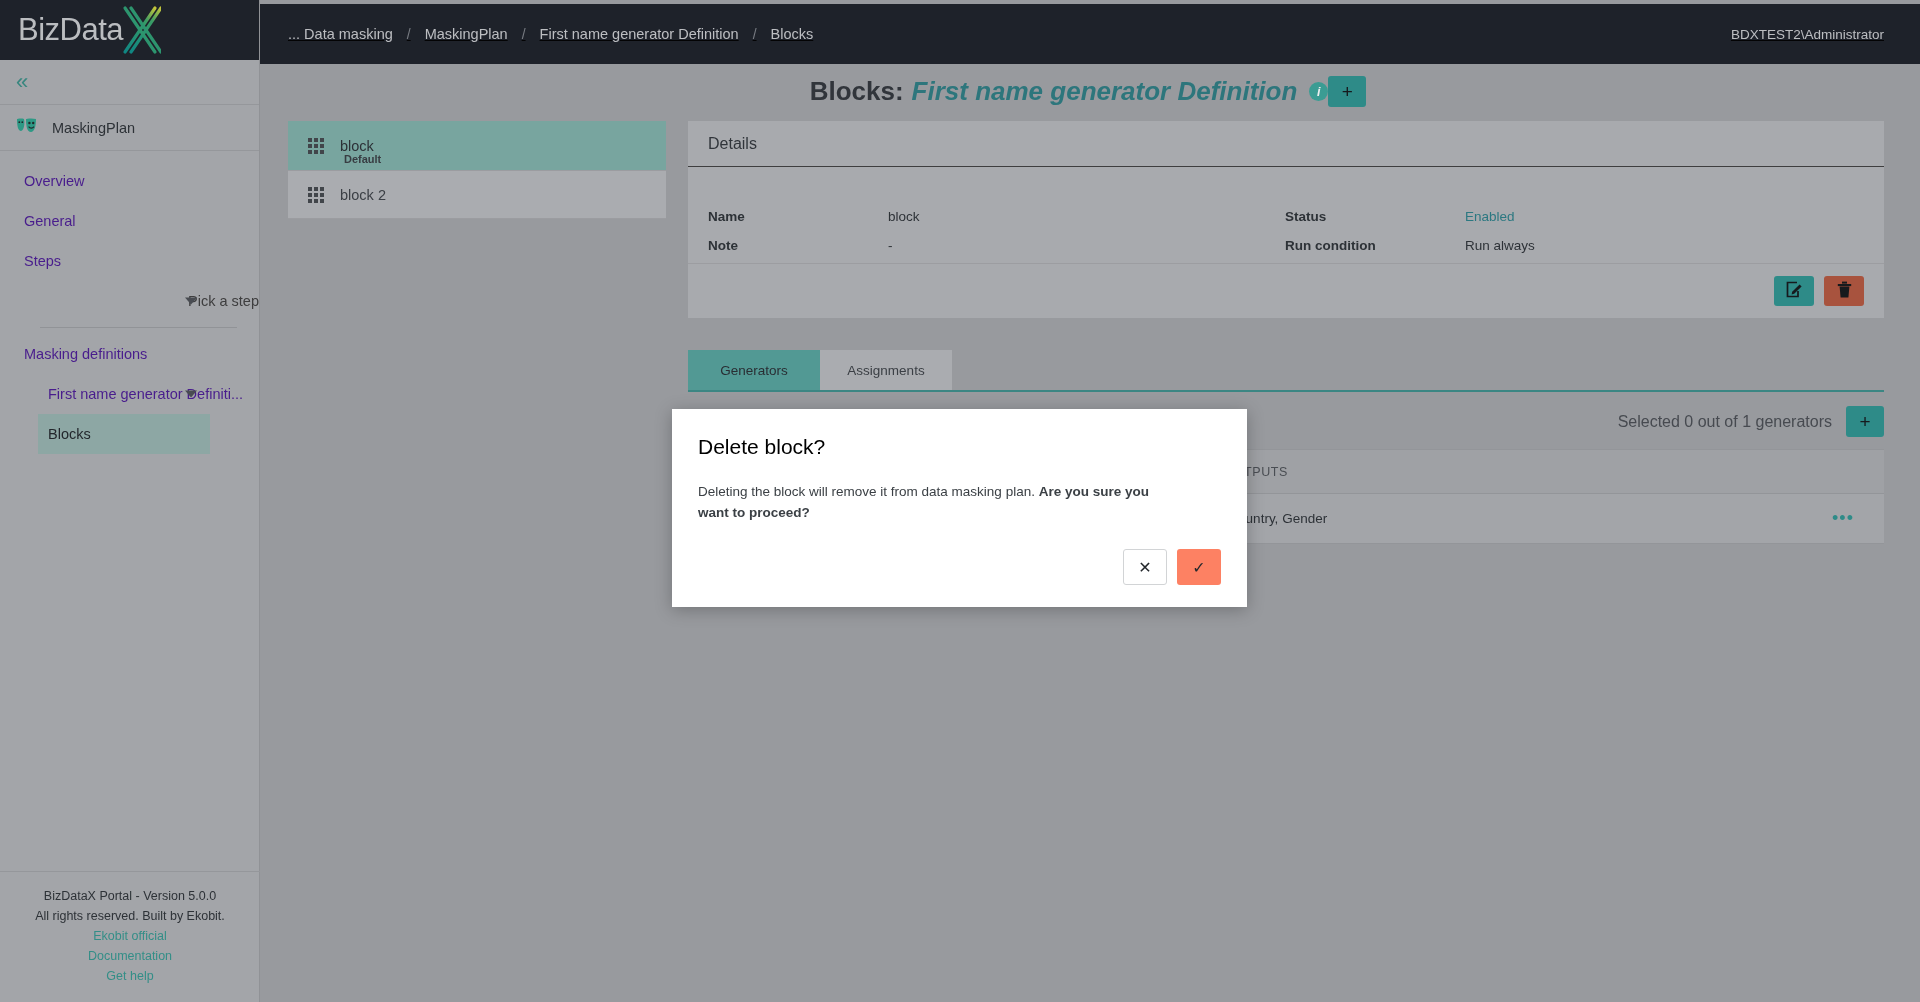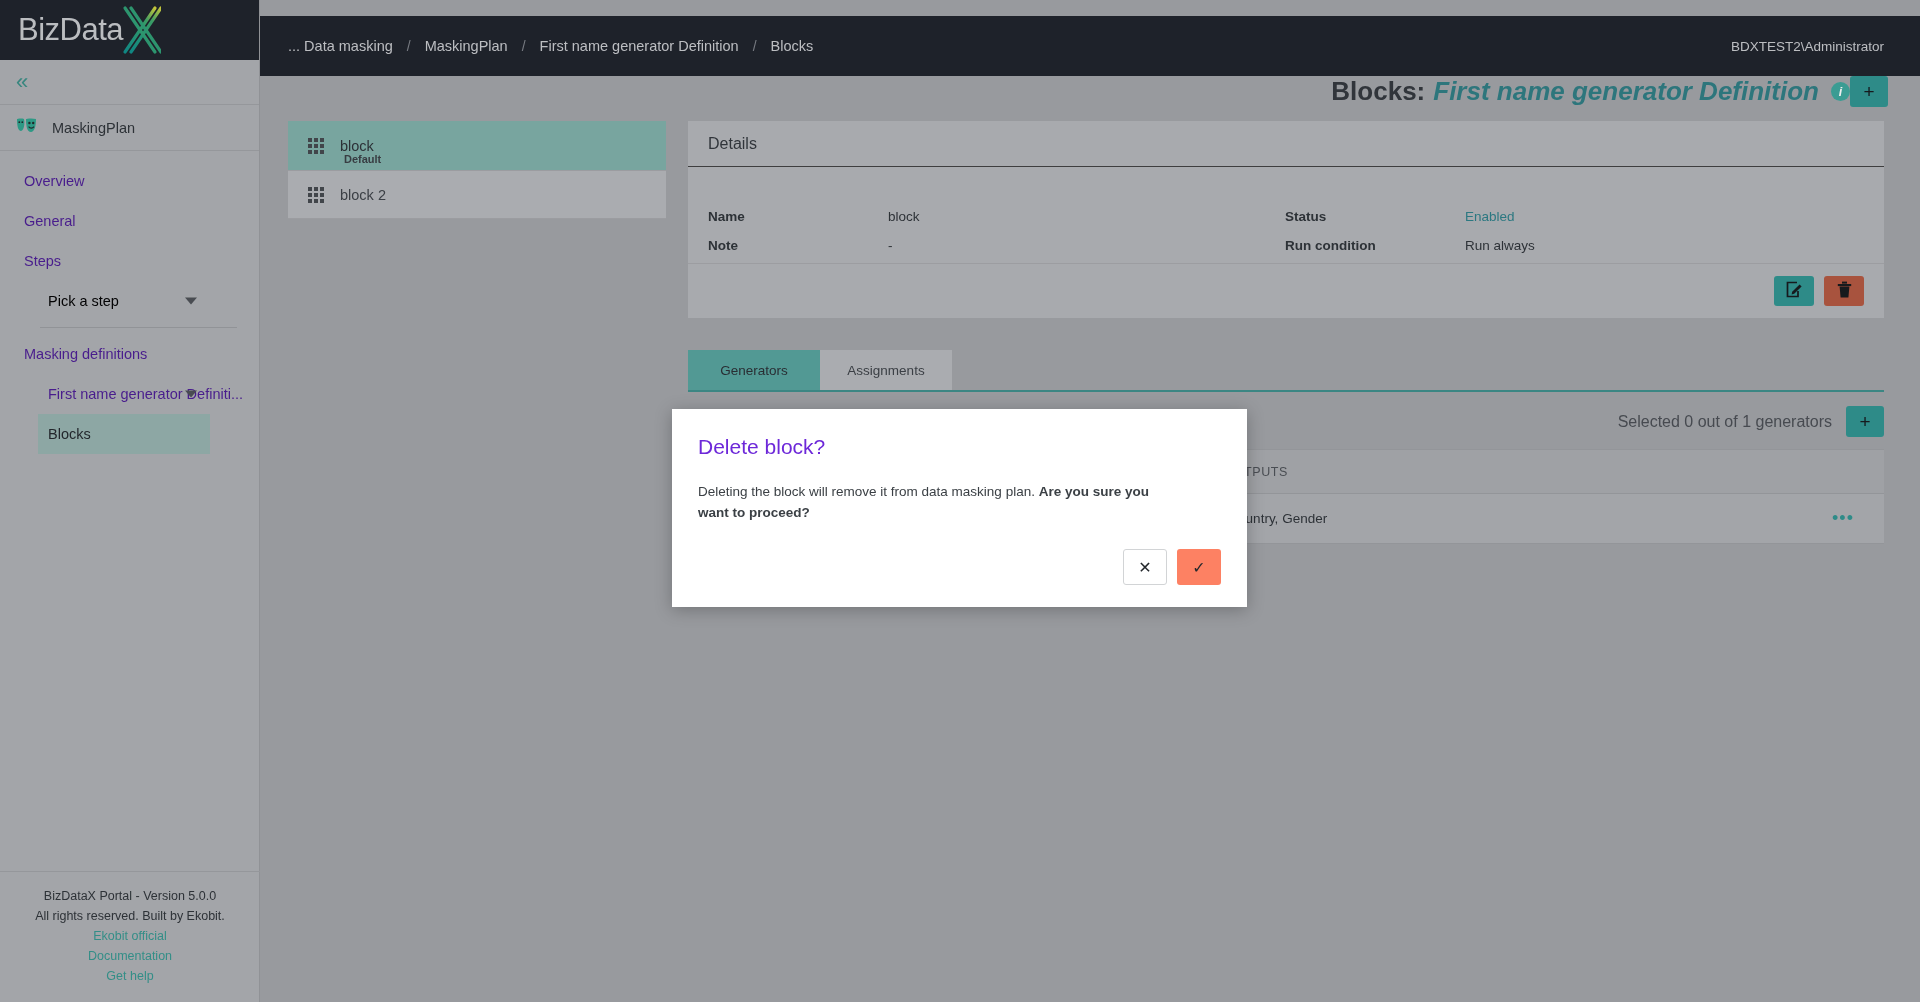--- a/index.html
+++ b/index.html
@@ -40,21 +40,21 @@
     padding-left: 16px; border-bottom: 1px solid #9fa1a4;
   }
   .plan-label { font-size: 14.5px; color: #2e3338; }
 
   .nav { padding-top: 10px; }
   .nav-item {
     height: 40px; display: flex; align-items: center;
     padding-left: 24px; font-size: 14.5px; color: #4c1d95;
   }
   .nav-item.indent { padding-left: 48px; }
-  .nav-item.muted { color: #000000; }
+  .nav-item.muted { color: #404040; justify-content: flex-end; }
   .nav-item.selected {
     background: #96b2ae; margin-left: 38px; padding-left: 10px;
     width: 172px; color: #23282c;
   }
   .nav-sub-wrap { position: relative; }
   .nav-caret {
     position: absolute; right: 62px; top: 50%; transform: translateY(-50%);
     width: 0; height: 0; border-left: 6px solid transparent;
     border-right: 6px solid transparent; border-top: 7px solid #4c5055;
   }
@@ -63,33 +63,33 @@
   .footer {
     position: absolute; left: 0; bottom: 0; width: 260px;
     padding: 14px 0 16px; text-align: center;
     border-top: 1px solid #9fa1a4;
   }
   .footer-line { font-size: 12.5px; color: #2e3338; line-height: 20px; }
   .footer-link { font-size: 12.5px; color: #35978f; line-height: 20px; display: block; text-decoration: none; }
 
   
   .topbar {
-    position: absolute; left: 260px; top: 16px; right: 0; height: 60px;
+    position: absolute; left: 260px; top: 4px; right: 0; height: 60px;
     background: #1e222a; display: flex; align-items: center;
-    justify-content: space-between; padding: 0 36px 0 28px;
+    justify-content: space-between; padding: 0 36px 0 28px; text-decoration: underline;
   }
   .crumbs { display: flex; align-items: center; gap: 14px; }
   .crumb { font-size: 14.5px; color: #c9cbce; }
   .crumb-sep { font-size: 14px; color: #7f8389; }
   .user { font-size: 13.5px; color: #c9cbce; }
 
   
   .page { position: absolute; left: 260px; top: 60px; right: 0; bottom: 0; }
   .page-head {
-    display: flex; align-items: center; justify-content: flex-end;
+    display: flex; align-items: center; justify-content: center;
     padding: 16px 32px 14px 28px;
   }
   .page-title { font-size: 26px; color: #32373c; display: flex; align-items: baseline; gap: 8px; }
   .page-title .accent { font-style: italic; color: #2e7d83; }
   .info-badge {
     width: 19px; height: 19px; border-radius: 50%; background: #3da79c;
     color: #ffffff; font-size: 12.5px; font-weight: bold; font-style: italic;
     display: inline-flex; align-items: center; justify-content: center;
     align-self: center; margin-left: 4px;
   }
@@ -174,21 +174,21 @@
 
   
   .overlay {
     position: absolute; inset: 0; background: rgba(40,42,46,0.08);
   }
   .modal {
     position: absolute; left: 672px; top: 409px; width: 575px;
     background: #ffffff; box-shadow: 0 3px 16px rgba(0,0,0,0.25);
     padding: 26px 26px 22px;
   }
-  .modal-title { font-size: 21px; color: #6d28d9; font-weight: 400; }
+  .modal-title { font-size: 21px; color: #000000; font-weight: 400; }
   .modal-body { margin-top: 22px; font-size: 13.5px; color: #3b4045; line-height: 21px; width: 480px; }
   .modal-body b { font-weight: bold; }
   .modal-actions { display: flex; justify-content: flex-end; gap: 10px; margin-top: 26px; }
   .modal-btn {
     width: 44px; height: 36px; border-radius: 3px;
     display: inline-flex; align-items: center; justify-content: center;
     cursor: pointer; font-size: 16px;
   }
   .modal-btn.cancel { background: #ffffff; border: 1px solid #d2d4d6; color: #24282c; }
   .modal-btn.confirm { background: #fd8163; border: none; color: #24282c; }

